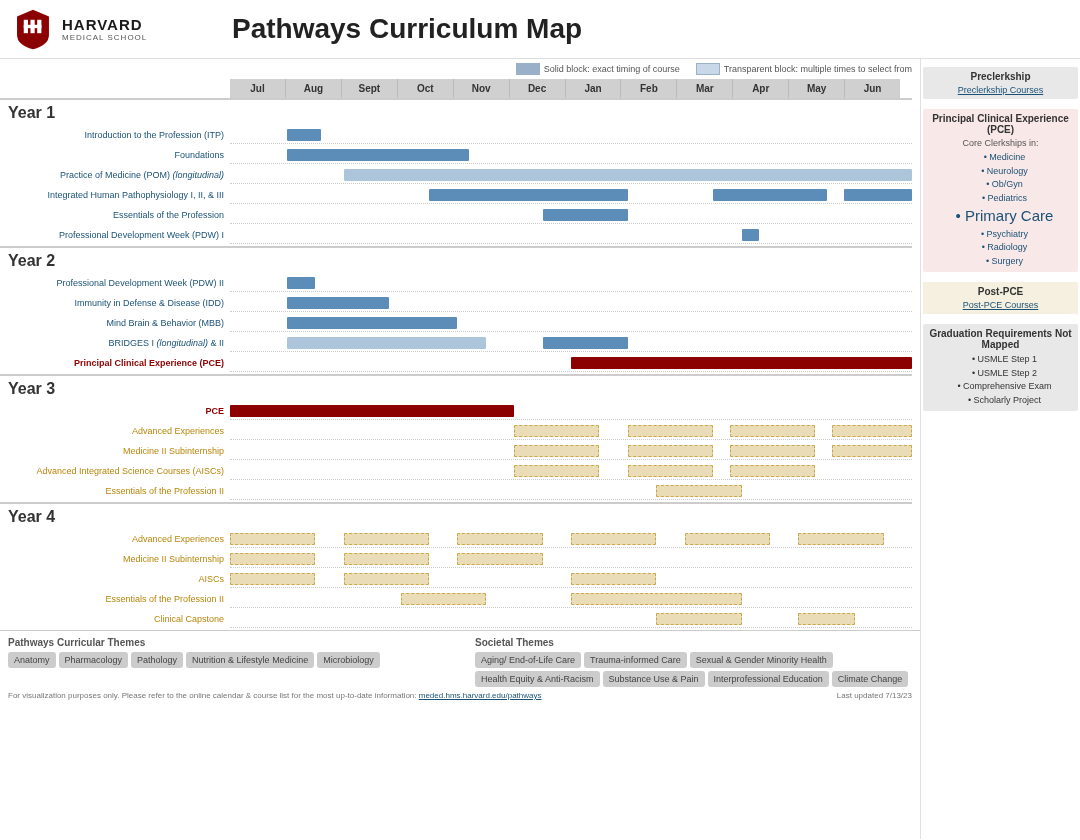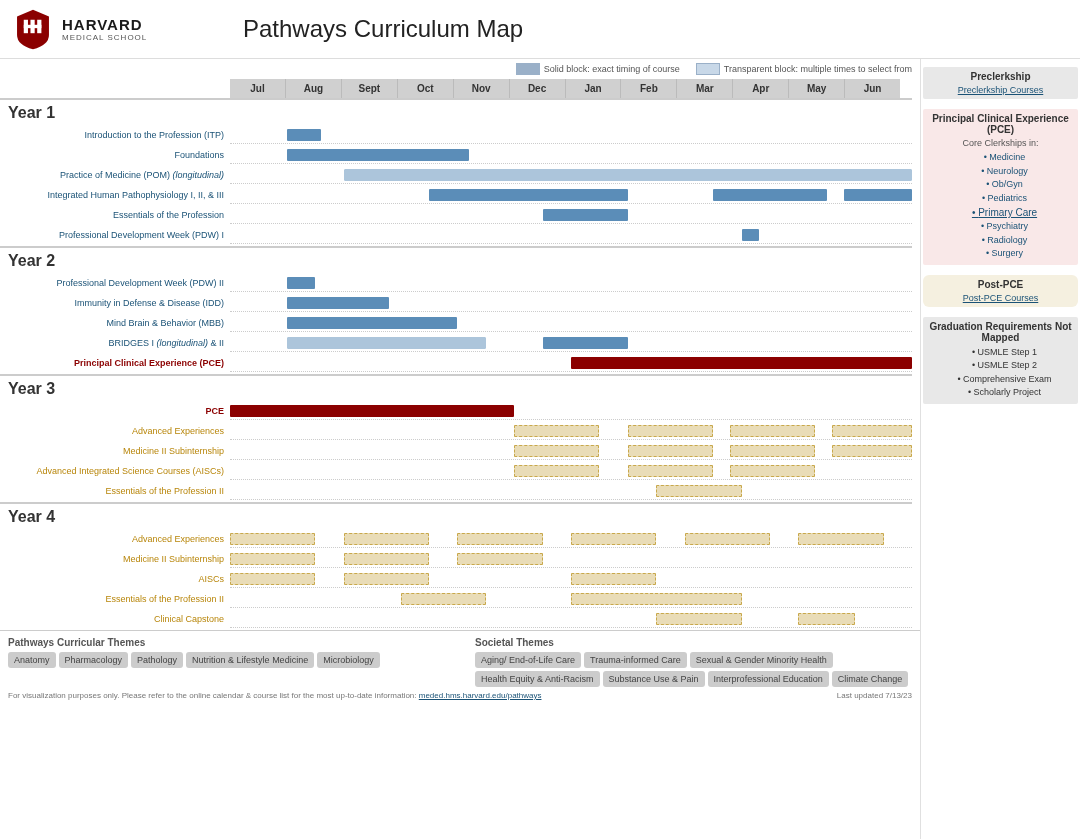--- a/index.html
+++ b/index.html
@@ -38,24 +38,24 @@
       font-weight: bold;
       color: #1a1a1a;
       letter-spacing: 1px;
     }
     .logo-medical {
       font-size: 8px;
       color: #555;
       letter-spacing: 1px;
     }
     .page-title {
-      font-size: 24px;
-      font-weight: normal;
+      font-size: 28px;
+      font-weight: bold;
       color: #222;
-      margin-left: 31px;
+      margin-left: 20px;
     }
 
     
     .main-container {
       display: flex;
       height: calc(840px - 60px);
     }
 
     
     .content-area {
@@ -199,21 +199,21 @@
     }
     .sidebar-bullet::before { content: "• "; }
     .sidebar-bg-pink {
       background: #f9e8e8;
       padding: 4px;
       border-radius: 2px;
     }
     .sidebar-bg-tan {
       background: #f5f0e0;
       padding: 4px;
-      border-radius: 6px;
+      border-radius: 0;
     }
     .sidebar-bg-gray {
       background: #e8e8e8;
       padding: 4px;
       border-radius: 2px;
     }
 
     
     .themes-footer {
       border-top: 1px solid #ccc;
@@ -499,21 +499,21 @@
       <a class="sidebar-link">Preclerkship Courses</a>
     </div>
     <div class="sidebar-section sidebar-bg-pink" style="margin-top:6px">
       <div class="sidebar-title">Principal Clinical Experience (PCE)</div>
       <div class="sidebar-subtitle">Core Clerkships in:</div>
       <div id="pce-items">
           <div class="sidebar-bullet" style="color: rgb(26, 82, 118); font-size: 9px;">Medicine</div>
           <div class="sidebar-bullet" style="color: rgb(26, 82, 118); font-size: 9px;">Neurology</div>
           <div class="sidebar-bullet" style="color: rgb(26, 82, 118); font-size: 9px;">Ob/Gyn</div>
           <div class="sidebar-bullet" style="color: rgb(26, 82, 118); font-size: 9px;">Pediatrics</div>
-          <div class="sidebar-bullet" style="color: rgb(26, 82, 118); font-size: 10px; text-decoration: underline;">Primary Care</div>
+          <div class="sidebar-bullet" style="color: rgb(26, 82, 118); font-size: 15px;">Primary Care</div>
           <div class="sidebar-bullet" style="color: rgb(26, 82, 118); font-size: 9px;">Psychiatry</div>
           <div class="sidebar-bullet" style="color: rgb(26, 82, 118); font-size: 9px;">Radiology</div>
           <div class="sidebar-bullet" style="color: rgb(26, 82, 118); font-size: 9px;">Surgery</div>
         </div>
     </div>
     <div class="sidebar-section sidebar-bg-tan" style="margin-top:6px">
       <div class="sidebar-title">Post-PCE</div>
       <a class="sidebar-link">Post-PCE Courses</a>
     </div>
     <div class="sidebar-section sidebar-bg-gray" style="margin-top:0">

